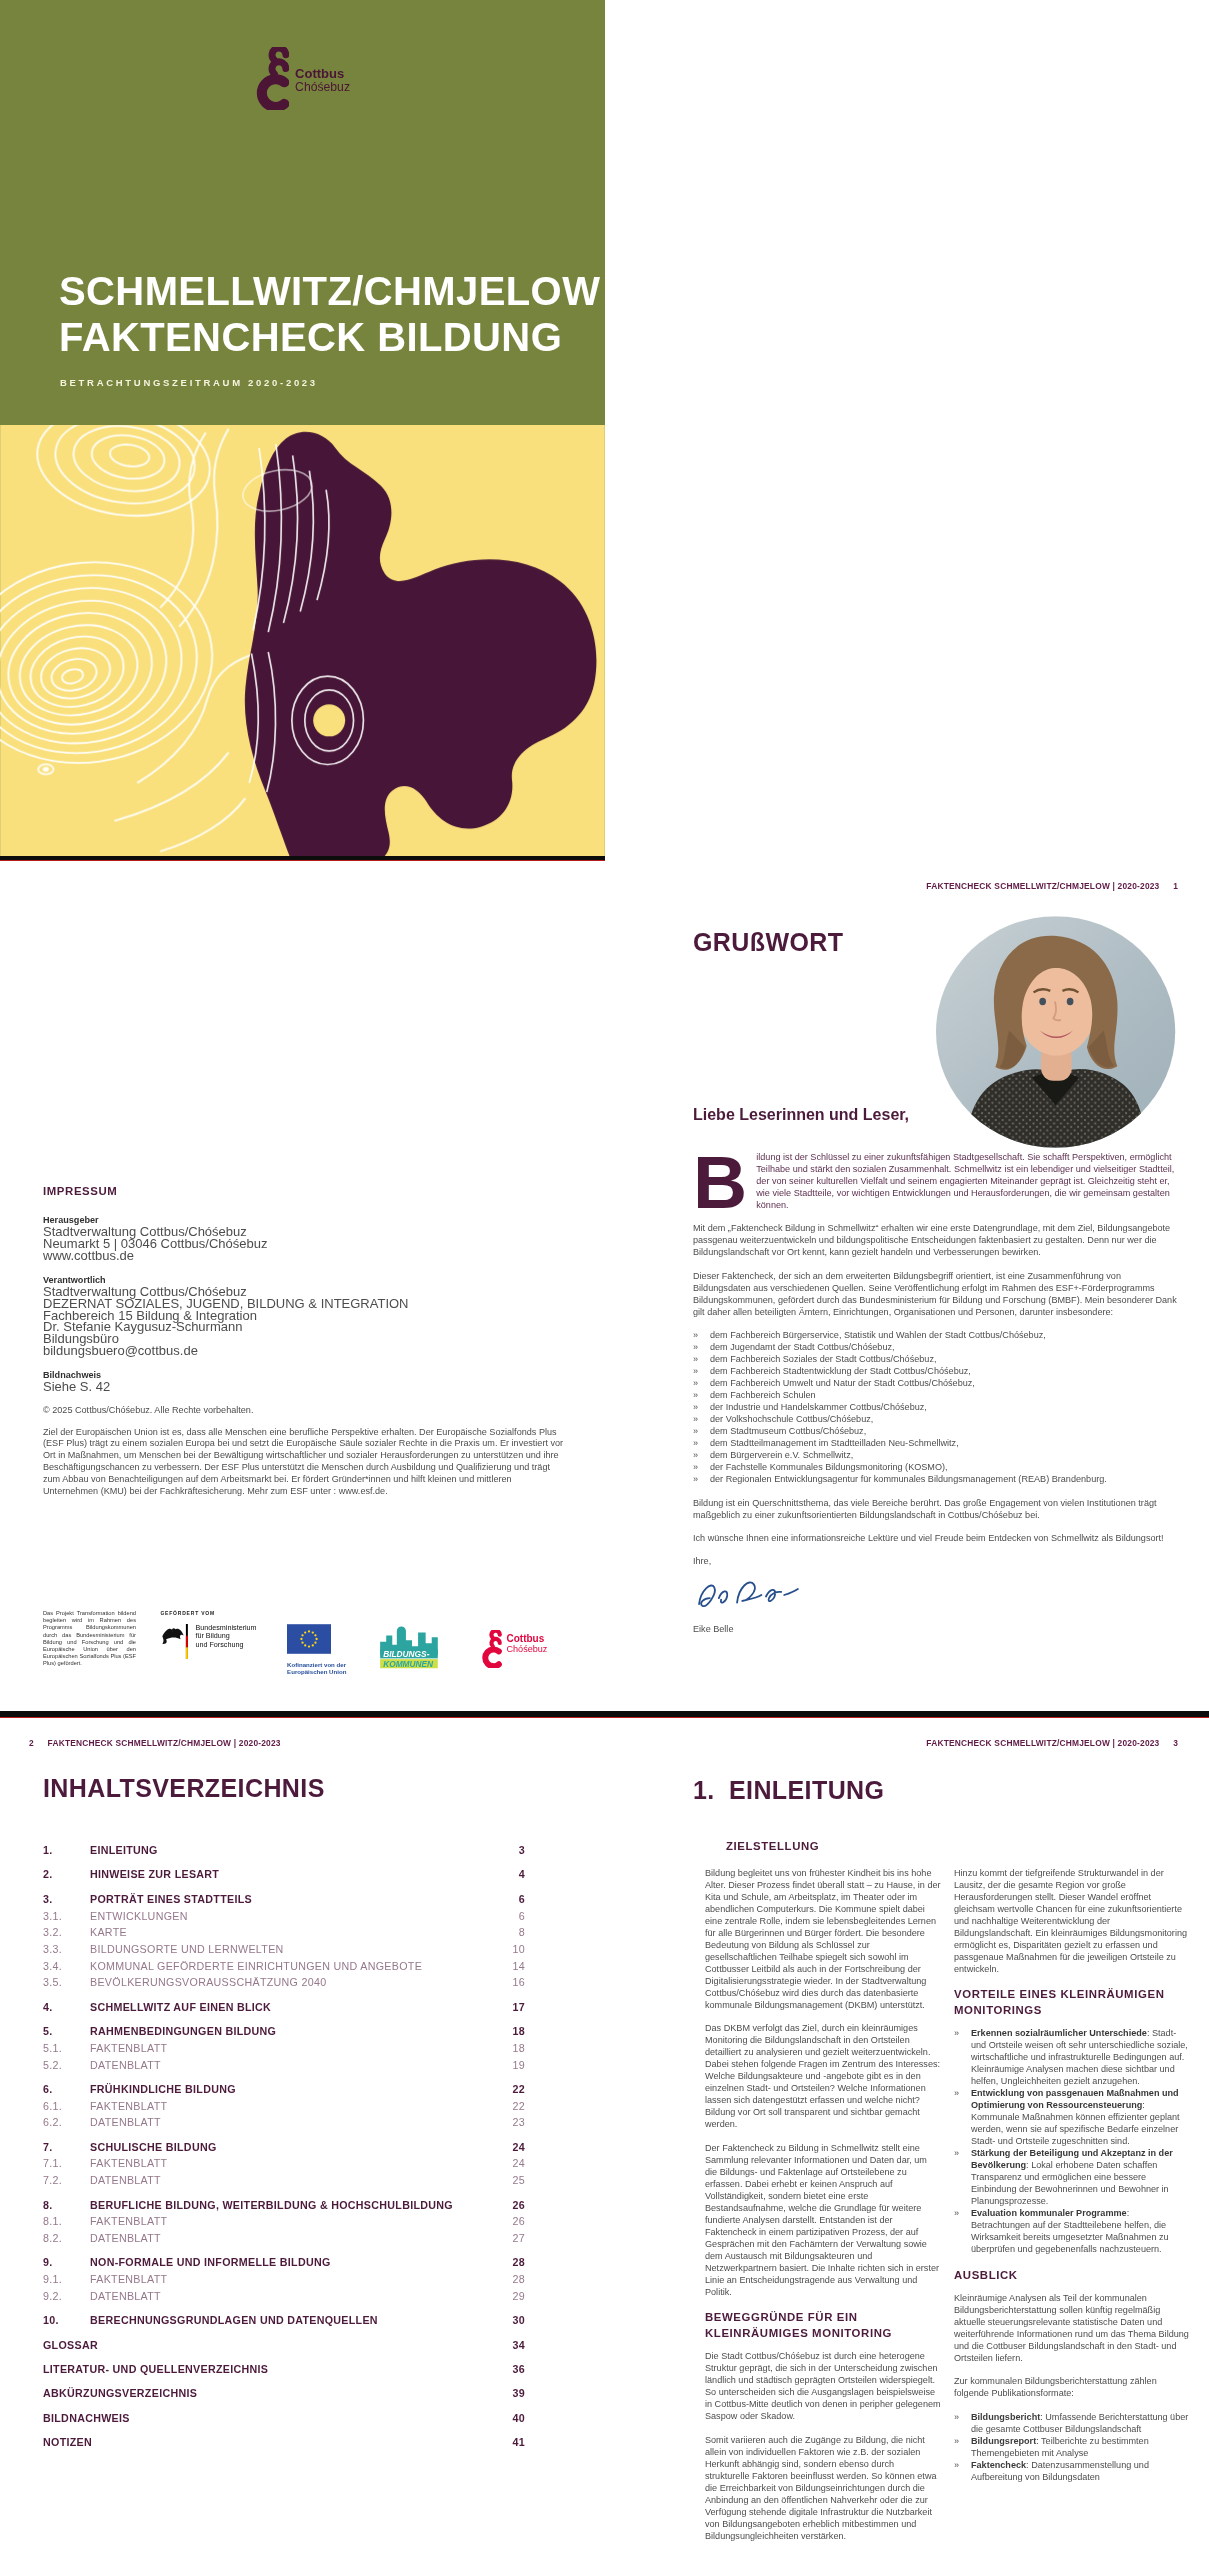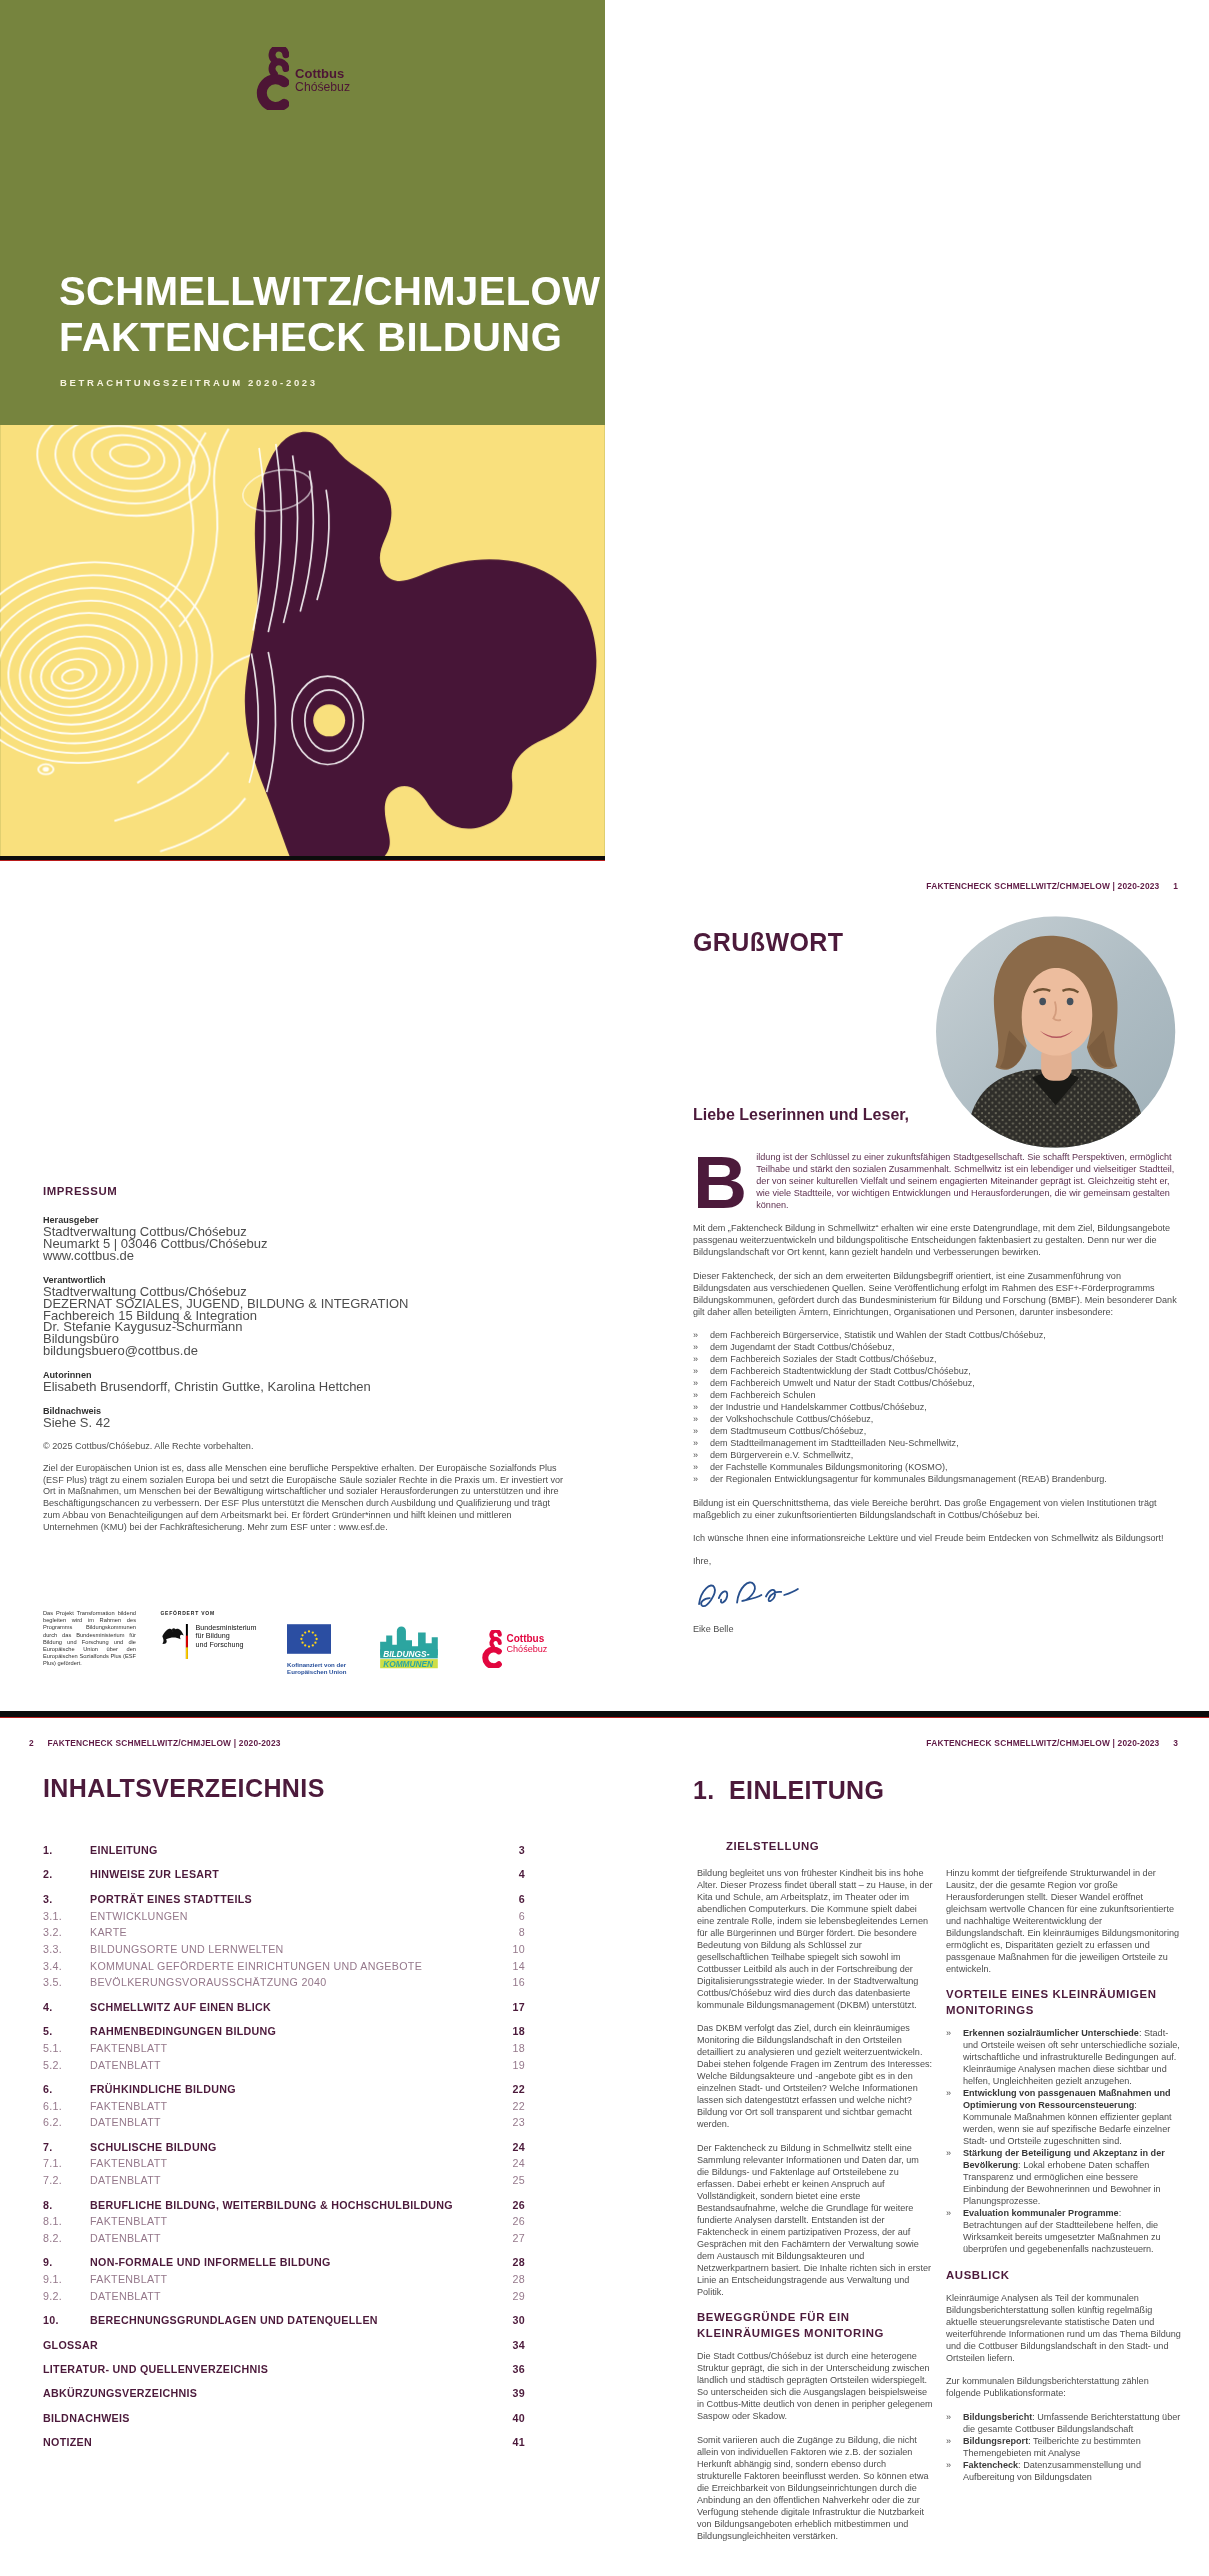--- a/index.html
+++ b/index.html
@@ -82,21 +82,21 @@
   .toc-main{font-weight:bold;color:#4c1a3b;margin-top:13px;}
   .toc-sub{color:#95788b;margin-top:5.3px;}
   .toc-first{margin-top:0;}
 
   
   #einleitung{left:605px;top:1718px;height:858px;}
   #einleitung .runhead{top:20px;right:32px;padding-left:37px;}
   .ein-h{position:absolute;left:88px;top:58px;display:flex;}
   .ein-h .hnum{width:36px;flex:0 0 36px;}
   .ein-ziel{position:absolute;left:88px;top:120px;}
-  .ein-cols{position:absolute;left:92px;top:149px;width:486px;display:flex;}
+  .ein-cols{position:absolute;left:100px;top:149px;width:486px;display:flex;}
   .col{width:236px;flex:0 0 236px;}
   .col + .col{margin-left:13px;}
   .col p{margin:0 0 11.4px 0;}
   .col .h-sec{margin:4.6px 0 9.1px 0;}
   .col .bullet{margin:0;}
   .adv .blead{color:#383838;}
 </style>
 </head>
 <body>
 
@@ -187,24 +187,20 @@
       <div class="imp-block">
         <div class="imp-label">Verantwortlich</div>
         <div class="imp-line">Stadtverwaltung Cottbus/Chóśebuz</div>
         <div class="imp-line">DEZERNAT SOZIALES, JUGEND, BILDUNG &amp; INTEGRATION</div>
         <div class="imp-line">Fachbereich 15 Bildung &amp; Integration</div>
         <div class="imp-line">Dr. Stefanie Kaygusuz-Schurmann</div>
         <div class="imp-line">Bildungsbüro</div>
         <div class="imp-line">bildungsbuero@cottbus.de</div>
       </div>
 
-      <div class="imp-block">
-        <div class="imp-label">Autorinnen</div>
-        <div class="imp-line">Elisabeth Brusendorff, Christin Guttke, Karolina Hettchen</div>
-      </div>
 
 
       <div class="imp-block">
         <div class="imp-label">Bildnachweis</div>
         <div class="imp-line">Siehe S. 42</div>
       </div>
 
       <div class="imp-copy">© 2025 Cottbus/Chóśebuz. Alle Rechte vorbehalten.</div>
       <div class="imp-esf">Ziel der Europäischen Union ist es, dass alle Menschen eine berufliche Perspektive erhalten. Der Europäische Sozialfonds Plus (ESF Plus) trägt zu einem sozialen Europa bei und setzt die Europäische Säule sozialer Rechte in die Praxis um. Er investiert vor Ort in Maßnahmen, um Menschen bei der Bewältigung wirtschaftlicher und sozialer Herausforderungen zu unterstützen und ihre Beschäftigungschancen zu verbessern. Der ESF Plus unterstützt die Menschen durch Ausbildung und Qualifizierung und trägt zum Abbau von Benachteiligungen auf dem Arbeitsmarkt bei. Er fördert Gründer*innen und hilft kleinen und mittleren Unternehmen (KMU) bei der Fachkräftesicherung. Mehr zum ESF unter : www.esf.de.</div>
     </div>

